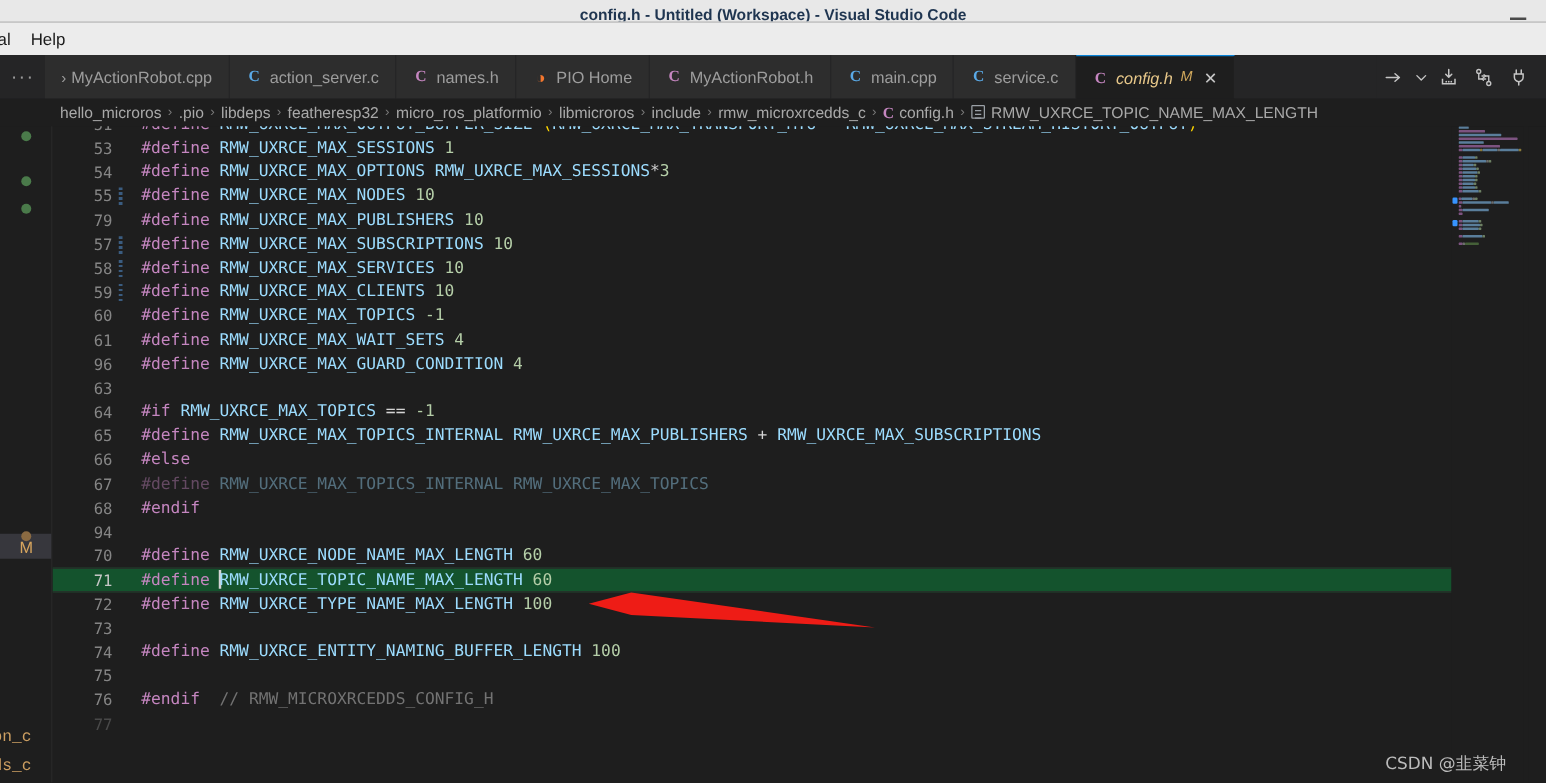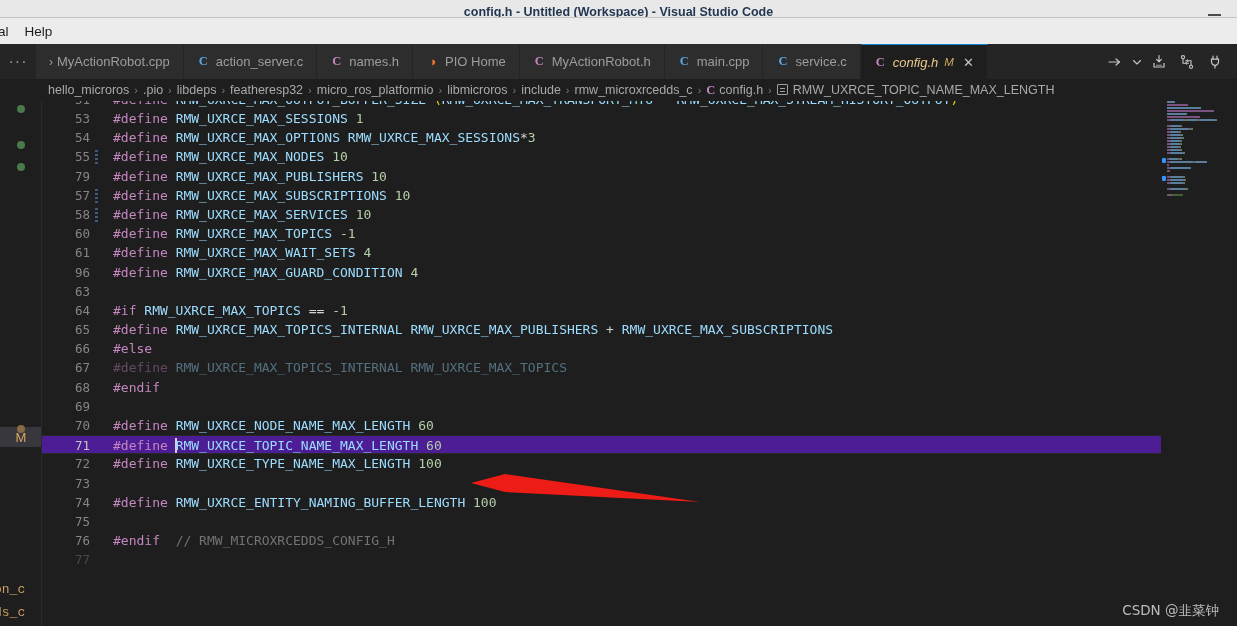--- a/index.html
+++ b/index.html
@@ -158,21 +158,21 @@
     font-size: 13px;
   }
   .line {
     position: relative; height: 19.2px; line-height: 19.2px;
     white-space: pre; display: block;
   }
   .line.current {
     border-top: 1px solid #282828;
     border-bottom: 1px solid #282828;
     height: 19.2px;
-    background: #4c1d95;
+    background: #14532d;
   }
   .ln {
     position: absolute; left: 0; width: 48px;
     text-align: right; color: #858585; font-size: 12.5px;
     user-select: none;
   }
   .line.current .ln { color: #c6c6c6; }
   .code {
     position: absolute; left: 71px; top: 0;
   }
@@ -213,21 +213,21 @@
     position: absolute; right: 0; top: 0; width: 14px; height: 525px;
     background: #1e1e1e;
   }
 
   
   .annot { position: absolute; left: 0; top: 0;
            width: 1237px; height: 626px; pointer-events: none; }
 
   
   .watermark {
-    position: absolute; right: 18px; bottom: 6px;
+    position: absolute; right: 32px; bottom: 6px;
     color: #c9c9c9; font-size: 13.5px;
     font-family: "DejaVu Sans", sans-serif;
     opacity: .92;
   }
 </style>
 </head>
 <body>
 
 <div class="titlebar">
   <div class="titlebar-text">config.h - Untitled (Workspace) - Visual Studio Code</div>
@@ -355,30 +355,31 @@
   <div class="code-area" id="code-area">
       <div style="position: relative; height: 8px; overflow: hidden;">
         <div class="line" style="position: absolute; top: -11px;"><span class="ln">51</span><span class="code"><span class="kw">#define </span><span class="id">RMW_UXRCE_MAX_OUTPUT_BUFFER_SIZE </span><span class="paren">(</span><span class="id">RMW_UXRCE_MAX_TRANSPORT_MTU </span><span class="op">* </span><span class="id">RMW_UXRCE_MAX_STREAM_HISTORY_OUTPUT</span><span class="paren">)</span></span></div>
       </div>
       <div class="line"><span class="ln">53</span><span class="code"><span class="kw">#define </span><span class="id">RMW_UXRCE_MAX_SESSIONS </span><span class="num">1</span></span></div>
       <div class="line"><span class="ln">54</span><span class="code"><span class="kw">#define </span><span class="id">RMW_UXRCE_MAX_OPTIONS RMW_UXRCE_MAX_SESSIONS</span><span class="op">*</span><span class="num">3</span></span></div>
       <div class="line"><span class="ln">55</span><span class="fold"></span><span class="code"><span class="kw">#define </span><span class="id">RMW_UXRCE_MAX_NODES </span><span class="num">10</span></span></div>
       <div class="line"><span class="ln">79</span><span class="code"><span class="kw">#define </span><span class="id">RMW_UXRCE_MAX_PUBLISHERS </span><span class="num">10</span></span></div>
       <div class="line"><span class="ln">57</span><span class="fold"></span><span class="code"><span class="kw">#define </span><span class="id">RMW_UXRCE_MAX_SUBSCRIPTIONS </span><span class="num">10</span></span></div>
       <div class="line"><span class="ln">58</span><span class="fold"></span><span class="code"><span class="kw">#define </span><span class="id">RMW_UXRCE_MAX_SERVICES </span><span class="num">10</span></span></div>
+      <div class="line"><span class="ln">59</span><span class="fold"></span><span class="code"><span class="kw">#define </span><span class="id">RMW_UXRCE_MAX_CLIENTS </span><span class="num">10</span></span></div>
       <div class="line"><span class="ln">60</span><span class="code"><span class="kw">#define </span><span class="id">RMW_UXRCE_MAX_TOPICS </span><span class="num">-1</span></span></div>
       <div class="line"><span class="ln">61</span><span class="code"><span class="kw">#define </span><span class="id">RMW_UXRCE_MAX_WAIT_SETS </span><span class="num">4</span></span></div>
       <div class="line"><span class="ln">96</span><span class="code"><span class="kw">#define </span><span class="id">RMW_UXRCE_MAX_GUARD_CONDITION </span><span class="num">4</span></span></div>
       <div class="line"><span class="ln">63</span><span class="code"></span></div>
       <div class="line"><span class="ln">64</span><span class="code"><span class="kw">#if </span><span class="id">RMW_UXRCE_MAX_TOPICS </span><span class="op">== </span><span class="num">-1</span></span></div>
       <div class="line"><span class="ln">65</span><span class="code"><span class="kw">#define </span><span class="id">RMW_UXRCE_MAX_TOPICS_INTERNAL RMW_UXRCE_MAX_PUBLISHERS </span><span class="op">+ </span><span class="id">RMW_UXRCE_MAX_SUBSCRIPTIONS</span></span></div>
       <div class="line"><span class="ln">66</span><span class="code"><span class="kw">#else</span></span></div>
       <div class="line"><span class="ln">67</span><span class="code"><span class="kw dim">#define </span><span class="id dim">RMW_UXRCE_MAX_TOPICS_INTERNAL RMW_UXRCE_MAX_TOPICS</span></span></div>
       <div class="line"><span class="ln">68</span><span class="code"><span class="kw">#endif</span></span></div>
-      <div class="line"><span class="ln">69</span><span class="code"></span></div>
+      <div class="line"><span class="ln">94</span><span class="code"></span></div>
       <div class="line"><span class="ln">70</span><span class="code"><span class="kw">#define </span><span class="id">RMW_UXRCE_NODE_NAME_MAX_LENGTH </span><span class="num">60</span></span></div>
       <div class="line current"><span class="ln">71</span><span class="code"><span class="kw">#define </span><span class="cursor"></span><span class="id">RMW_UXRCE_TOPIC_NAME_MAX_LENGTH </span><span class="num">60</span></span></div>
       <div class="line"><span class="ln">72</span><span class="code"><span class="kw">#define </span><span class="id">RMW_UXRCE_TYPE_NAME_MAX_LENGTH </span><span class="num">100</span></span></div>
       <div class="line"><span class="ln">73</span><span class="code"></span></div>
       <div class="line"><span class="ln">74</span><span class="code"><span class="kw">#define </span><span class="id">RMW_UXRCE_ENTITY_NAMING_BUFFER_LENGTH </span><span class="num">100</span></span></div>
       <div class="line"><span class="ln">75</span><span class="code"></span></div>
       <div class="line"><span class="ln">76</span><span class="code"><span class="kw">#endif</span><span class="op">  </span><span class="cmt">// RMW_MICROXRCEDDS_CONFIG_H</span></span></div>
       <div class="line"><span class="ln dim">77</span><span class="code"></span></div>
     </div>
   <div class="minimap" id="minimap">

